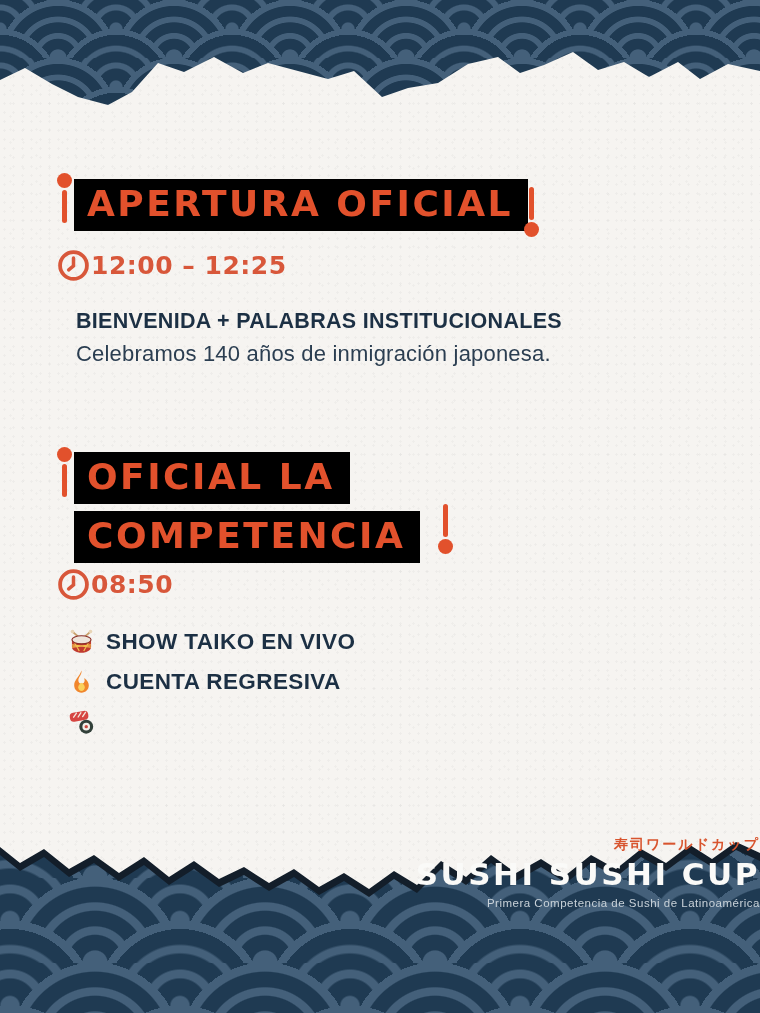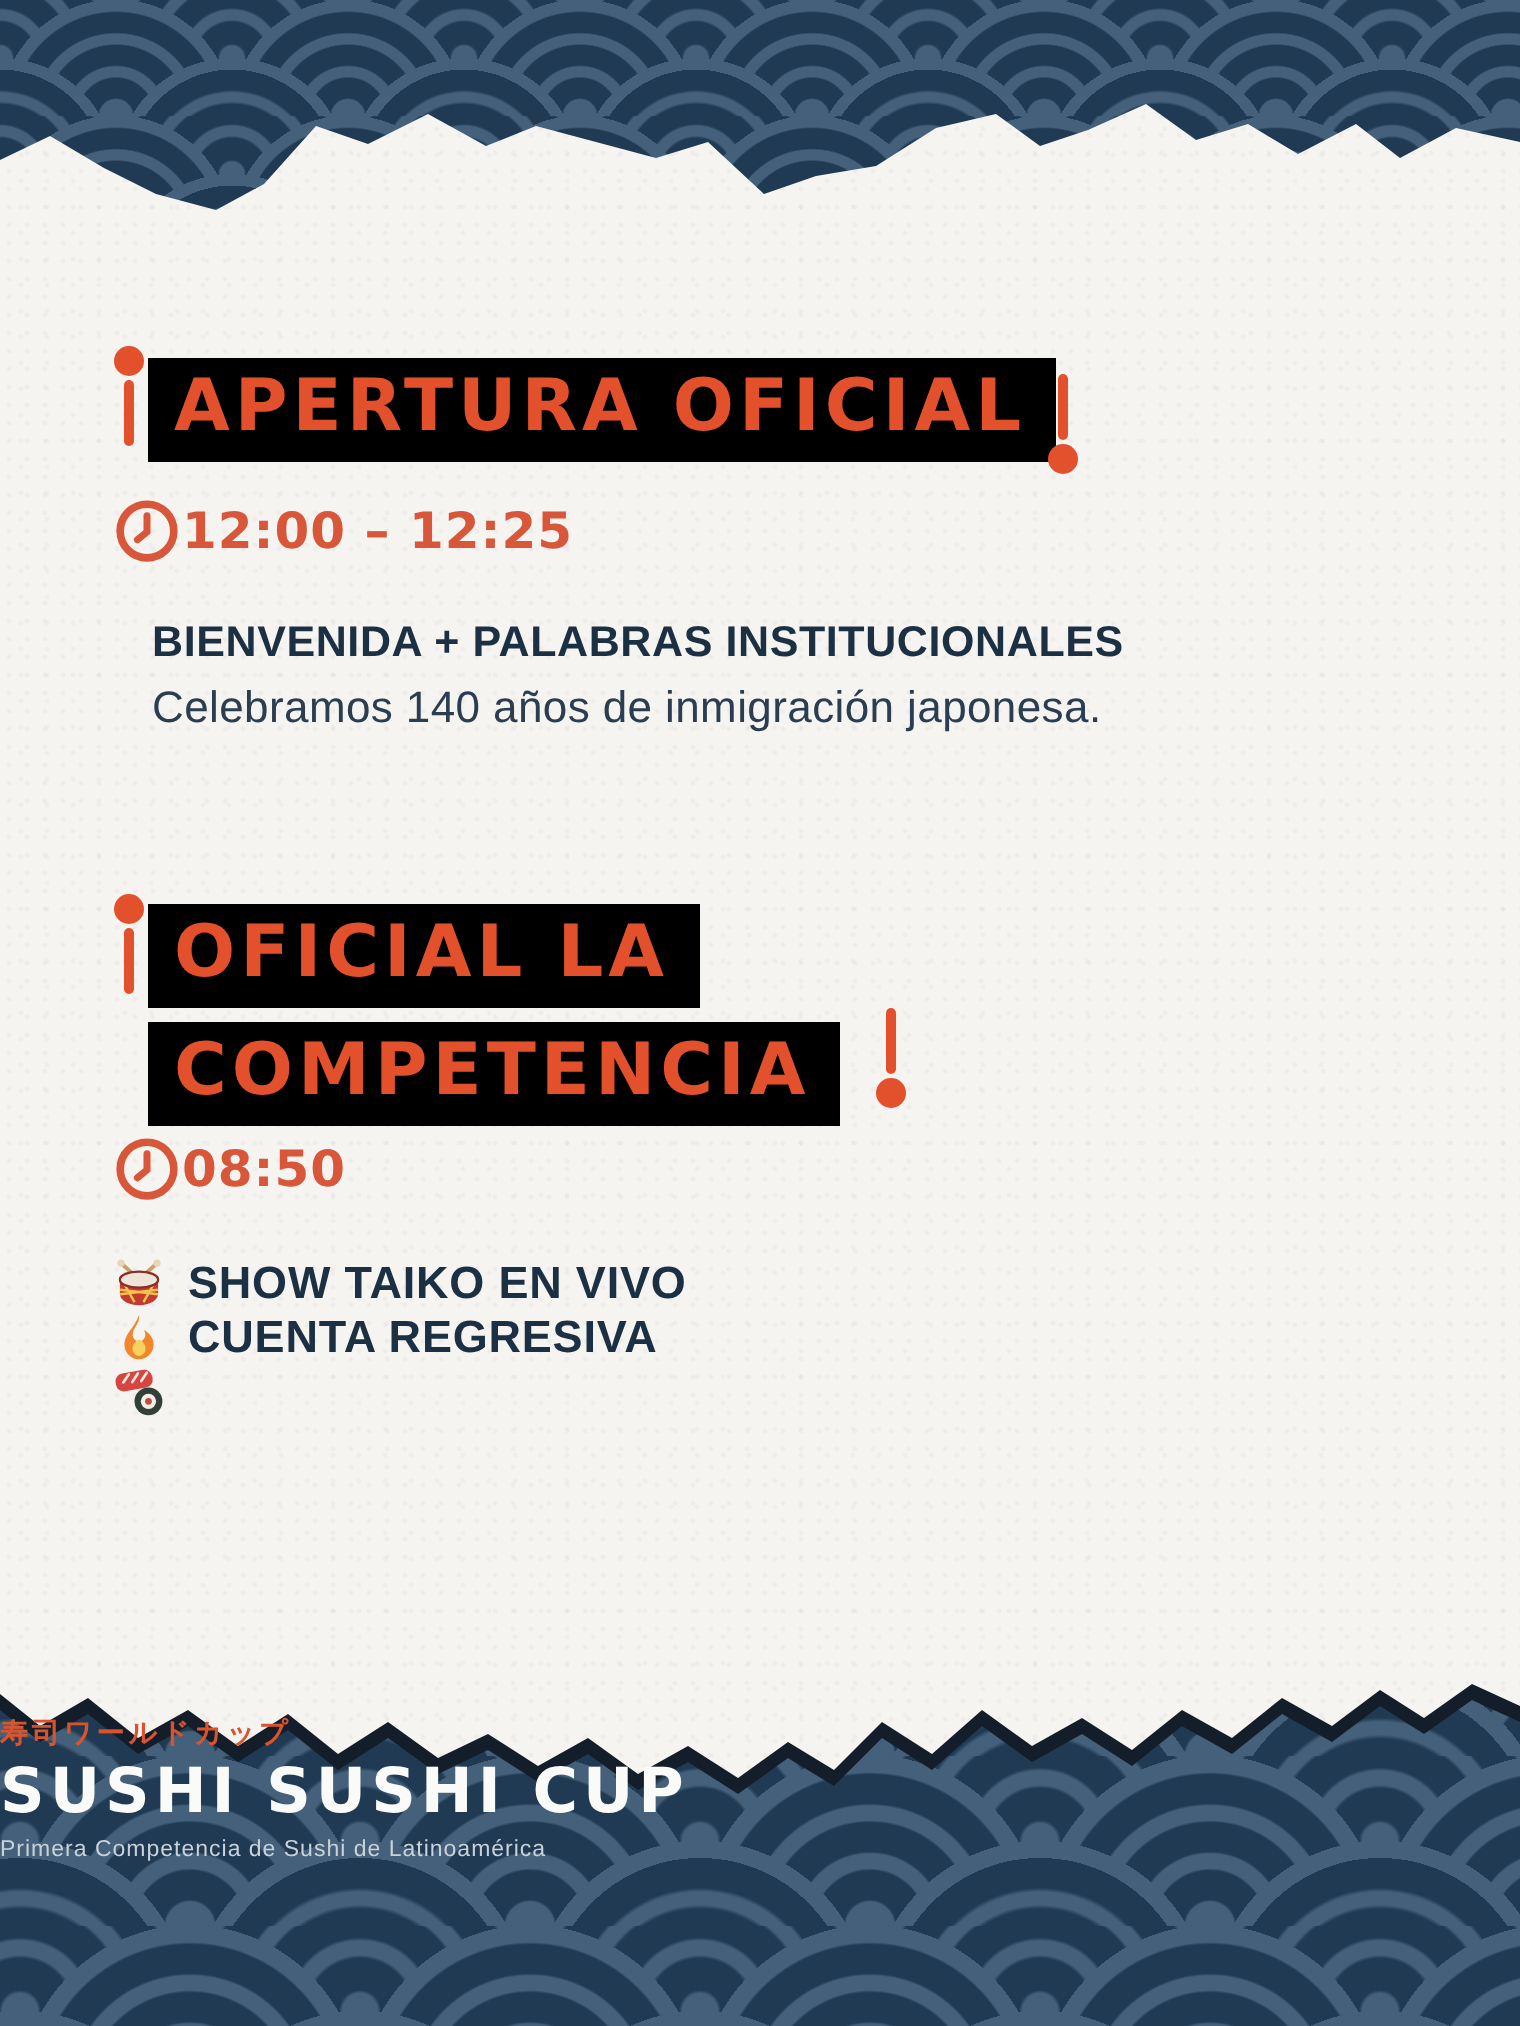--- a/index.html
+++ b/index.html
@@ -88,29 +88,29 @@
     position: absolute; left: 76px; top: 309px;
     font-family: "Liberation Sans", sans-serif;
     font-weight: 700; font-size: 21.5px; color: #1C3044; letter-spacing: 0.3px;
   }
   .sub {
     position: absolute; left: 76px; top: 341px;
     font-family: "Liberation Sans", sans-serif;
     font-weight: 400; font-size: 22px; color: #2B3E51; letter-spacing: 0.2px;
   }
   
-  .list { position: absolute; left: 56px; top: 628px; display: flex; flex-direction: column; list-style: none; }
+  .list { position: absolute; left: 68px; top: 628px; display: flex; flex-direction: column; gap: 13px; list-style: none; }
   .item {
     display: flex; align-items: center; gap: 11px;
     font-family: "Liberation Sans", sans-serif;
     font-weight: 700; font-size: 22.5px; color: #1C3044; letter-spacing: 0.4px;
   }
   .item svg { width: 27px; height: 27px; flex: 0 0 auto; }
   
-  .footer { position: absolute; left: 0; right: 0; top: 858px; text-align: left; z-index: 3; }
+  .footer { position: absolute; left: 0; right: 0; top: 836px; text-align: right; z-index: 3; }
   .footer-jp { font-size: 14px; font-weight: 700; color: #D8542E; letter-spacing: 2px; }
   .footer-logo { font-size: 31px; font-weight: 800; color: #FAFAF8; letter-spacing: 2.5px; margin-top: 2px; }
   .footer-tagline {
     font-family: "Liberation Sans", sans-serif;
     font-size: 11.5px; font-weight: 400; color: #C9D2D9; letter-spacing: 0.5px; margin-top: 5px;
   }
 </style>
 </head>
 <body>
 

